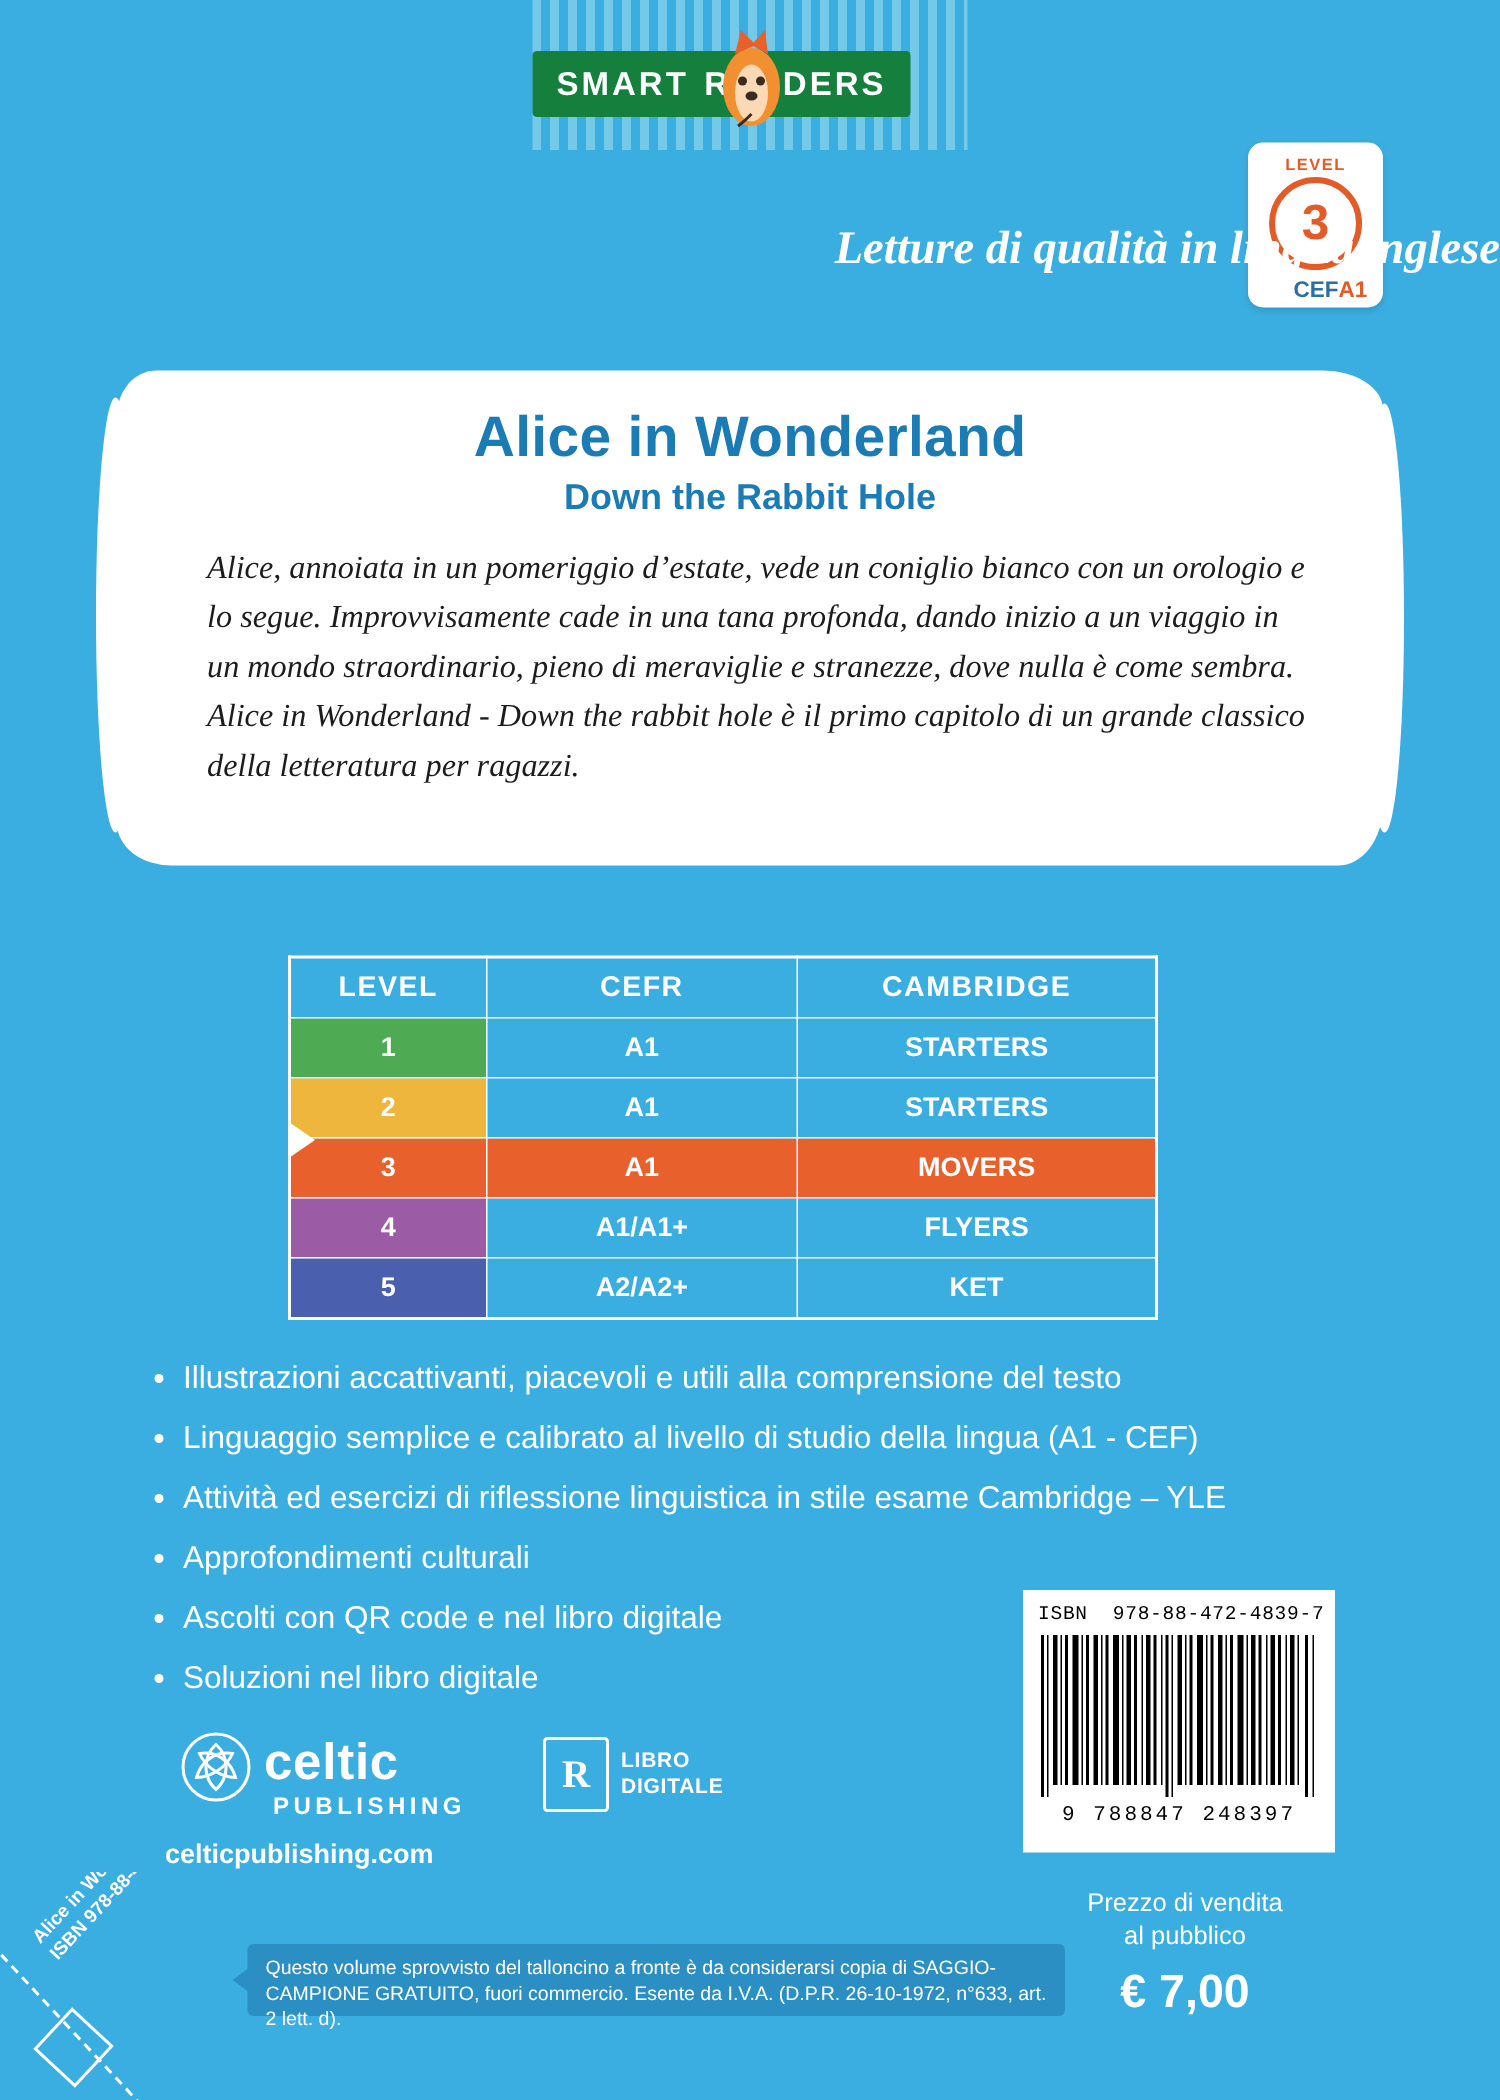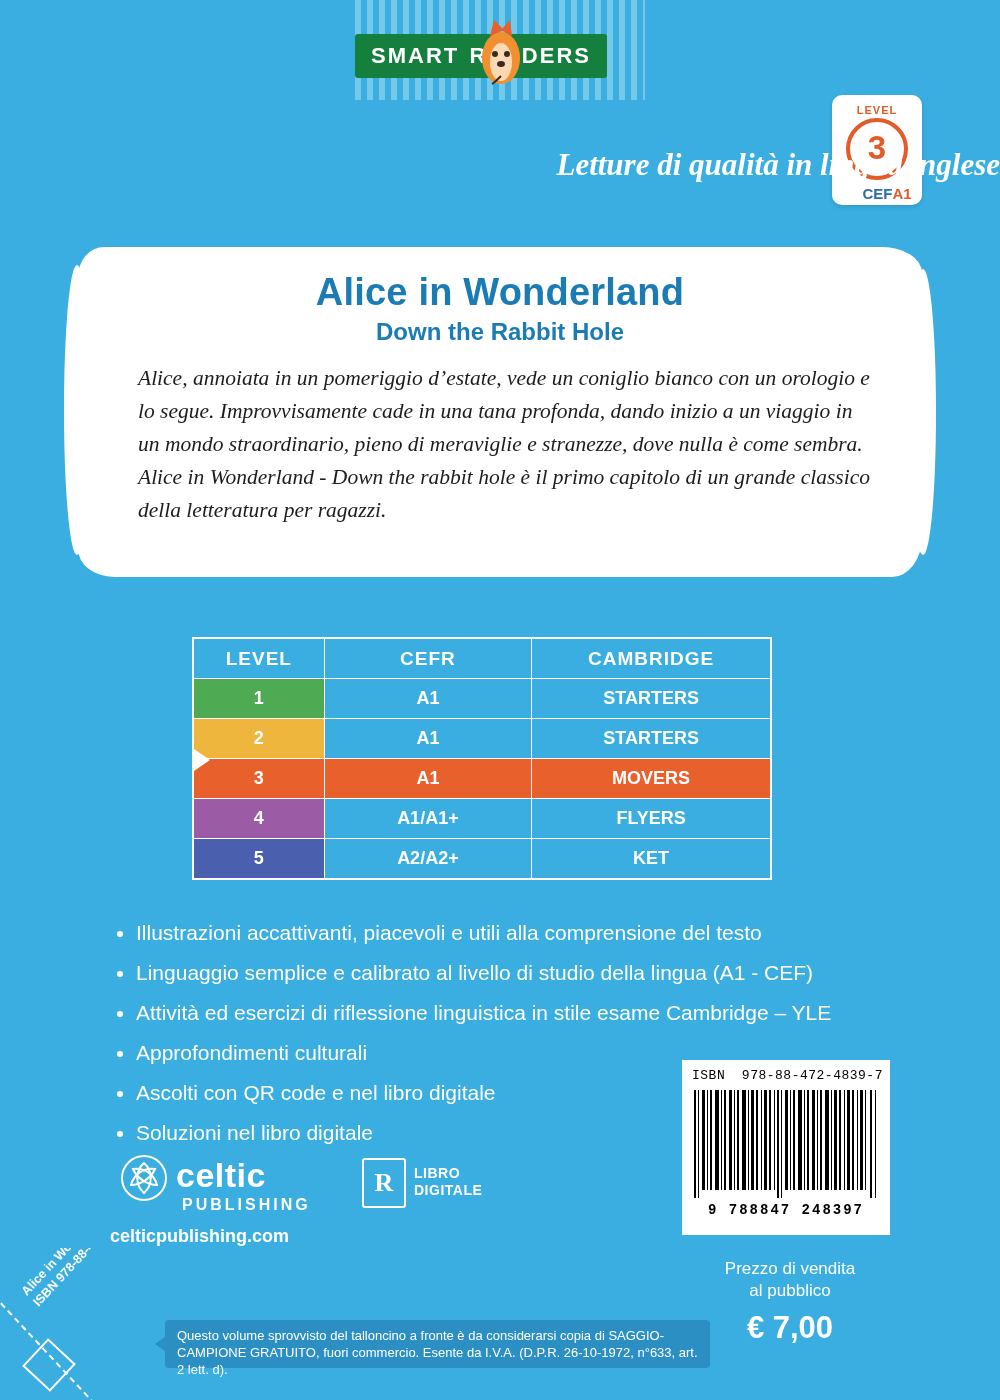--- a/index.html
+++ b/index.html
@@ -101,21 +101,21 @@
     position:absolute;left:194px;top:749px;width:0;height:0;
     border-top:11px solid transparent;border-bottom:11px solid transparent;
     border-left:16px solid #ffffff;
   }
   
   .bullets{
     position:absolute;left:96px;top:900px;width:830px;
     font-size:21px;line-height:38px;color:#ffffff;
   }
   .bullets li{margin-bottom:2px;}
-  .bullets ul{margin:14px;padding-left:26px;}
+  .bullets ul{margin:0;padding-left:26px;}
   
   .celtic{position:absolute;left:100px;top:1150px;width:300px;color:#fff;}
   .celtic .triq{
     position:absolute;left:20px;top:4px;width:48px;height:48px;
   }
   .celtic .cname{
     position:absolute;left:76px;top:6px;font-size:34px;font-weight:bold;letter-spacing:.5px;
   }
   .celtic .cpub{
     position:absolute;left:82px;top:46px;font-size:16px;letter-spacing:3px;font-weight:bold;
@@ -136,35 +136,35 @@
   .isbn-box{
     position:absolute;left:682px;top:1060px;width:208px;height:175px;background:#ffffff;
   }
   .isbn-box .isbn-txt{
     color:#000;font-family:"Liberation Mono", monospace;font-size:13px;
     letter-spacing:.5px;padding:8px 0 0 10px;
   }
   .bars{position:absolute;left:10px;top:30px;width:188px;height:108px;}
   .isbn-box .isbn-num{
     position:absolute;left:0;top:142px;width:208px;text-align:center;color:#000;
-    font-family:"Liberation Mono", monospace;font-size:14px;letter-spacing:2px;font-weight:bold;
+    font-family:"Liberation Mono", monospace;font-size:14px;letter-spacing:2px;
   }
   .price-label{
     position:absolute;left:690px;top:1258px;width:200px;text-align:center;
     font-size:17px;line-height:22px;color:#fff;
   }
   .price{
     position:absolute;left:690px;top:1310px;width:200px;text-align:center;
     font-size:31px;font-weight:bold;color:#fff;
   }
   
   .note{
     position:absolute;left:165px;top:1296px;width:545px;height:48px;
     background:#2b8fc4;border-radius:4px;
-    font-size:13px;line-height:17px;color:#ffffff;padding:7px 12px;box-sizing:border-box;margin-top:24px;
+    font-size:13px;line-height:17px;color:#ffffff;padding:7px 12px;box-sizing:border-box;
   }
   .note:before{
     content:"";position:absolute;left:-10px;top:16px;width:0;height:0;
     border-top:8px solid transparent;border-bottom:8px solid transparent;
     border-right:11px solid #2b8fc4;
   }
   
   .corner{
     position:absolute;left:0;top:1248px;width:160px;height:152px;overflow:hidden;
   }

